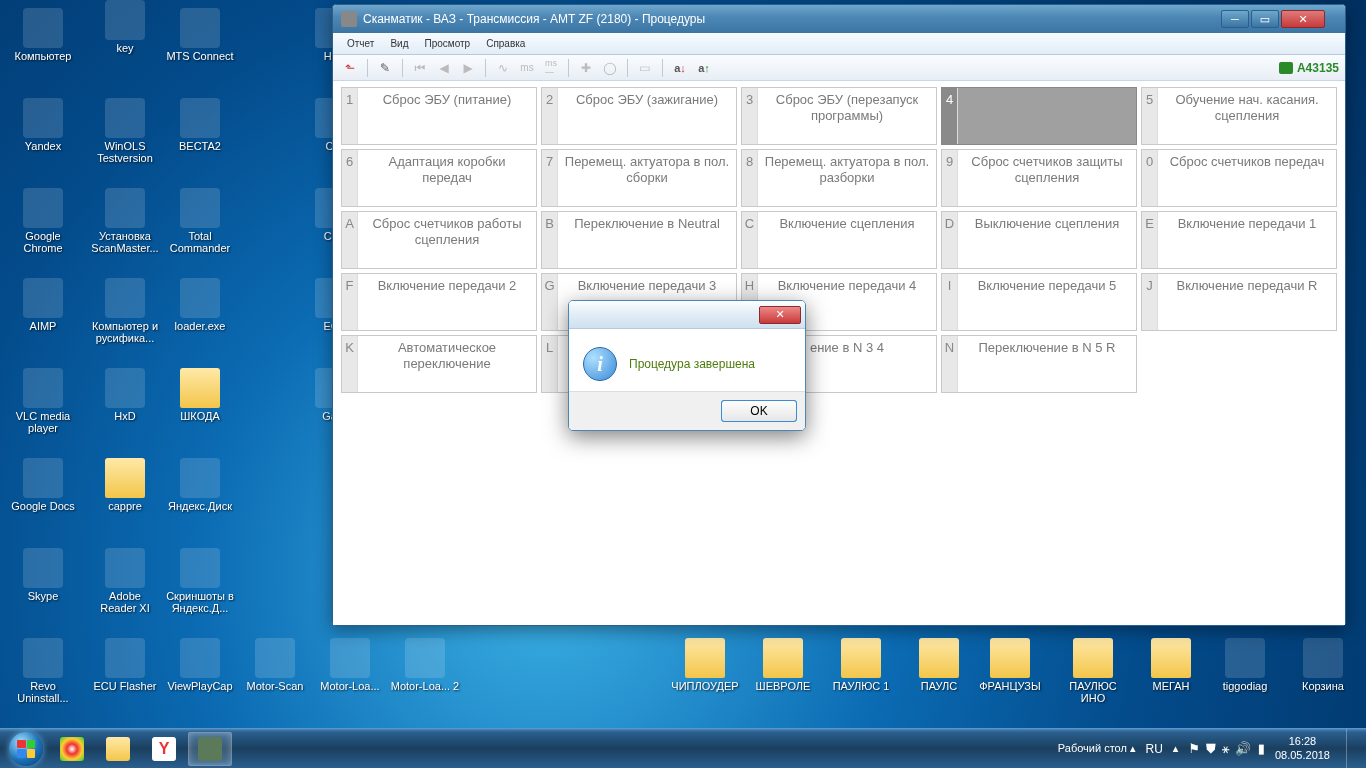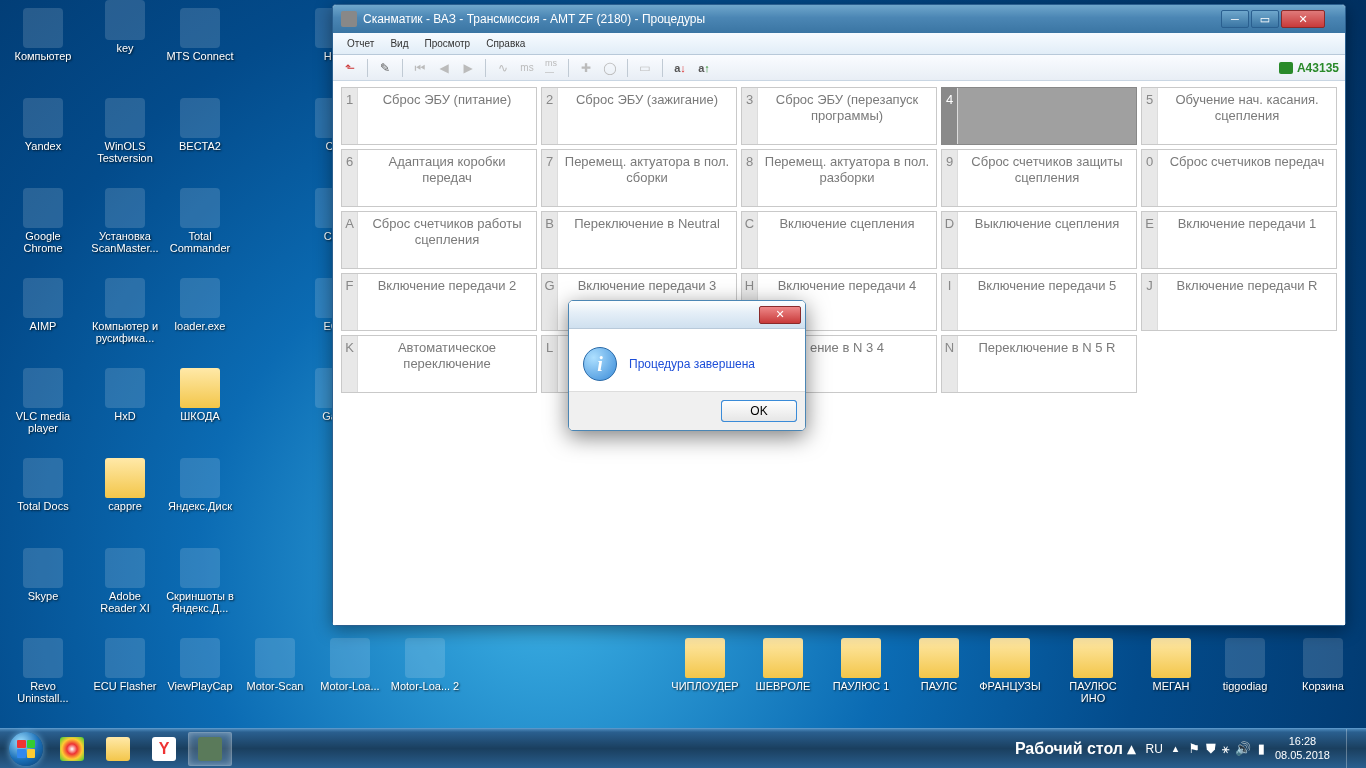--- a/index.html
+++ b/index.html
@@ -34,36 +34,36 @@
 .cell.selected { background: #a0a0a0; border-color: #888; }
 .cell.selected .key { background: #8a8a8a; color: #fff; }
 .cell.selected .txt { color: #fff; }
 
 
 .dialog { position: absolute; left: 568px; top: 300px; width: 238px; background: #fff; border: 1px solid #4b86b4; border-radius: 5px; box-shadow: 0 6px 22px rgba(0,0,0,.5); z-index: 10; }
 .dialog .dtitle { height: 28px; background: linear-gradient(#fdfefe,#e4eef7 45%,#cfe0ef); border-bottom: 1px solid #b8c9d9; border-radius: 4px 4px 0 0; display: flex; align-items: center; justify-content: flex-end; padding: 0 4px; }
 .dialog .dclose { width: 42px; height: 18px; background: linear-gradient(#e88,#c83a3a); border: 1px solid #8a2a2a; border-radius: 2px; color: #fff; display: flex; align-items: center; justify-content: center; font-size: 11px; cursor: pointer; }
 .dialog .dbody { padding: 18px 14px 10px; display: flex; align-items: center; gap: 12px; }
 .dialog .info-icon { width: 34px; height: 34px; border-radius: 50%; background: radial-gradient(circle at 30% 30%, #aee0ff, #3a8bd8); display: flex; align-items: center; justify-content: center; color: #fff; font-size: 20px; font-family: Georgia, serif; font-style: italic; font-weight: bold; border: 1px solid #2a6aa8; }
-.dialog .dmsg { font-size: 12px; color: #1d4ed8; }
+.dialog .dmsg { font-size: 12px; color: #4d7c0f; }
 .dialog .dfoot { background: #f0f0f0; border-top: 1px solid #ddd; padding: 8px; display: flex; justify-content: flex-end; border-radius: 0 0 4px 4px;}
 .dialog .okbtn { min-width: 76px; height: 22px; background: linear-gradient(#fefefe,#e6e6e6); border: 1px solid #7aa7d8; border-radius: 3px; font-size: 12px; cursor: pointer; outline: 1px solid #3a8bd8; outline-offset: -1px; }
 
 
 .taskbar { position: absolute; left: 0; right: 0; bottom: 0; height: 40px; background: linear-gradient(#4a86b8 0%, #2a5f8f 8%, #1a3f5f 50%, #2a5f8f 100%); display: flex; align-items: center; padding: 0 6px; border-top: 1px solid #5a96c8; }
 .start { width: 40px; height: 40px; display:flex;align-items:center;justify-content:center; cursor: pointer; }
 .orb { width: 34px; height: 34px; border-radius: 50%; background: radial-gradient(circle at 35% 30%, #9fe0ff, #1a6fb8 55%, #0a3a6a); box-shadow: 0 0 6px rgba(120,200,255,.7); display:grid; grid-template-columns:1fr 1fr; grid-template-rows:1fr 1fr; gap:1px; padding:8px; }
 .orb span:nth-child(1){background:#e33;} .orb span:nth-child(2){background:#3c3;} .orb span:nth-child(3){background:#38e;} .orb span:nth-child(4){background:#fc3;}
 .orb span{border-radius:1px;}
 .pinned { display: flex; gap: 2px; margin-left: 4px; }
 .pin { width: 44px; height: 34px; display: flex; align-items: center; justify-content: center; border-radius: 2px; cursor: pointer; }
 .pin.active { background: rgba(255,255,255,.15); box-shadow: inset 0 0 6px rgba(255,255,255,.3); border:1px solid rgba(255,255,255,.25);}
 .pin .pi { width: 24px; height: 24px; background: rgba(255,255,255,.2); border-radius: 3px; }
 .tray { margin-left: auto; display: flex; align-items: center; gap: 10px; color: #fff; font-size: 11px; padding-right: 4px; }
-.tray .desk { font-size: 16px; font-weight: bold; }
+.tray .desk { font-size: 11px; }
 .tray .lang { font-size: 12px; }
 .tray .icons { display: flex; gap: 6px; font-size: 13px; }
 .tray .clock { text-align: center; line-height: 1.2; }
 .showdesk { width: 10px; height: 40px; border-left: 1px solid rgba(255,255,255,.3); margin-left: 6px; cursor: pointer; }
 </style>
 </head>
 <body>
 
 <div class="desktop" id="desktop-area">
     <div class="desktop-icon" style="left: 8px; top: 8px;">
@@ -141,21 +141,21 @@
     <div class="desktop-icon" style="left: 165px; top: 368px;">
       <div class="ico folder"></div>
       <span class="lbl">ШКОДА</span>
     </div>
     <div class="desktop-icon" style="left: 300px; top: 368px;">
       <div class="ico"></div>
       <span class="lbl">Galle</span>
     </div>
     <div class="desktop-icon" style="left: 8px; top: 458px;">
       <div class="ico"></div>
-      <span class="lbl">Total Docs</span>
+      <span class="lbl">Google Docs</span>
     </div>
     <div class="desktop-icon" style="left: 90px; top: 458px;">
       <div class="ico folder"></div>
       <span class="lbl">сарpre</span>
     </div>
     <div class="desktop-icon" style="left: 165px; top: 458px;">
       <div class="ico"></div>
       <span class="lbl">Яндекс.Диск</span>
     </div>
     <div class="desktop-icon" style="left: 8px; top: 548px;">

